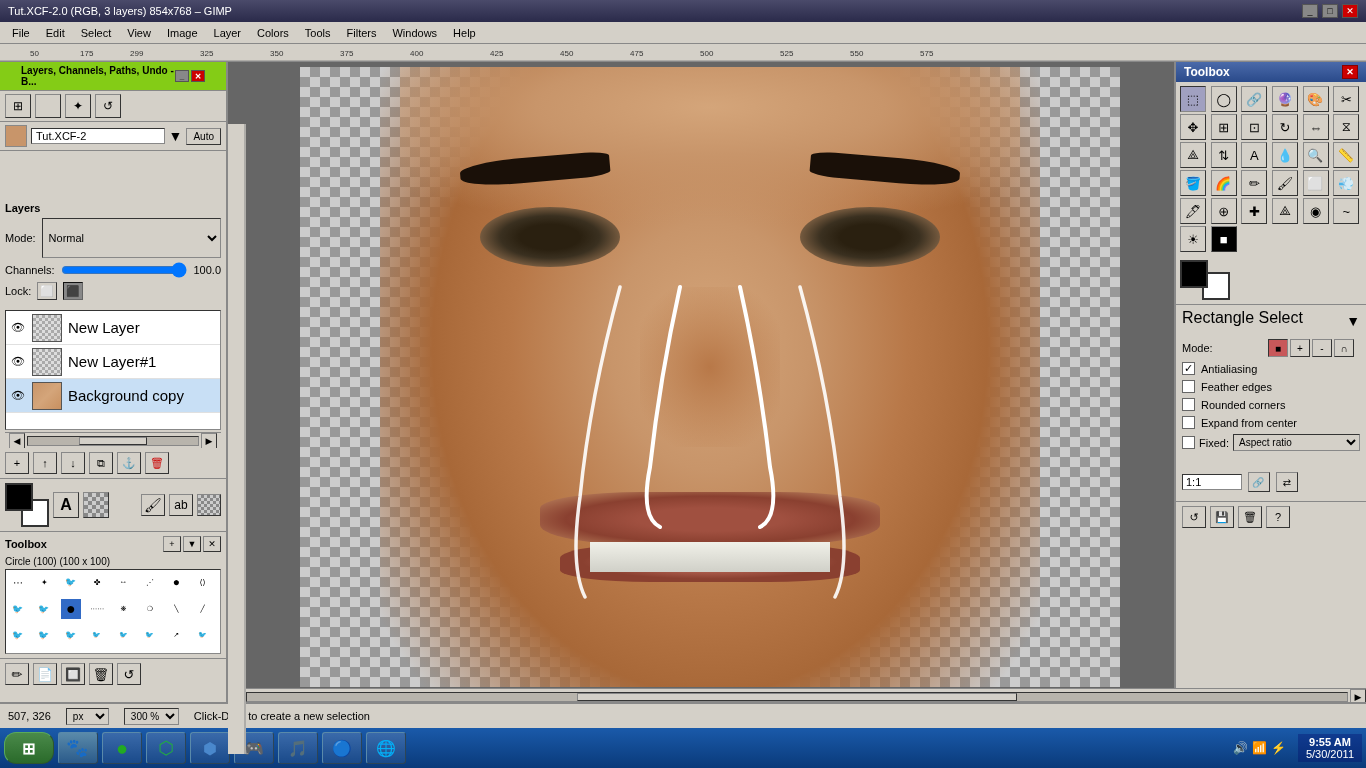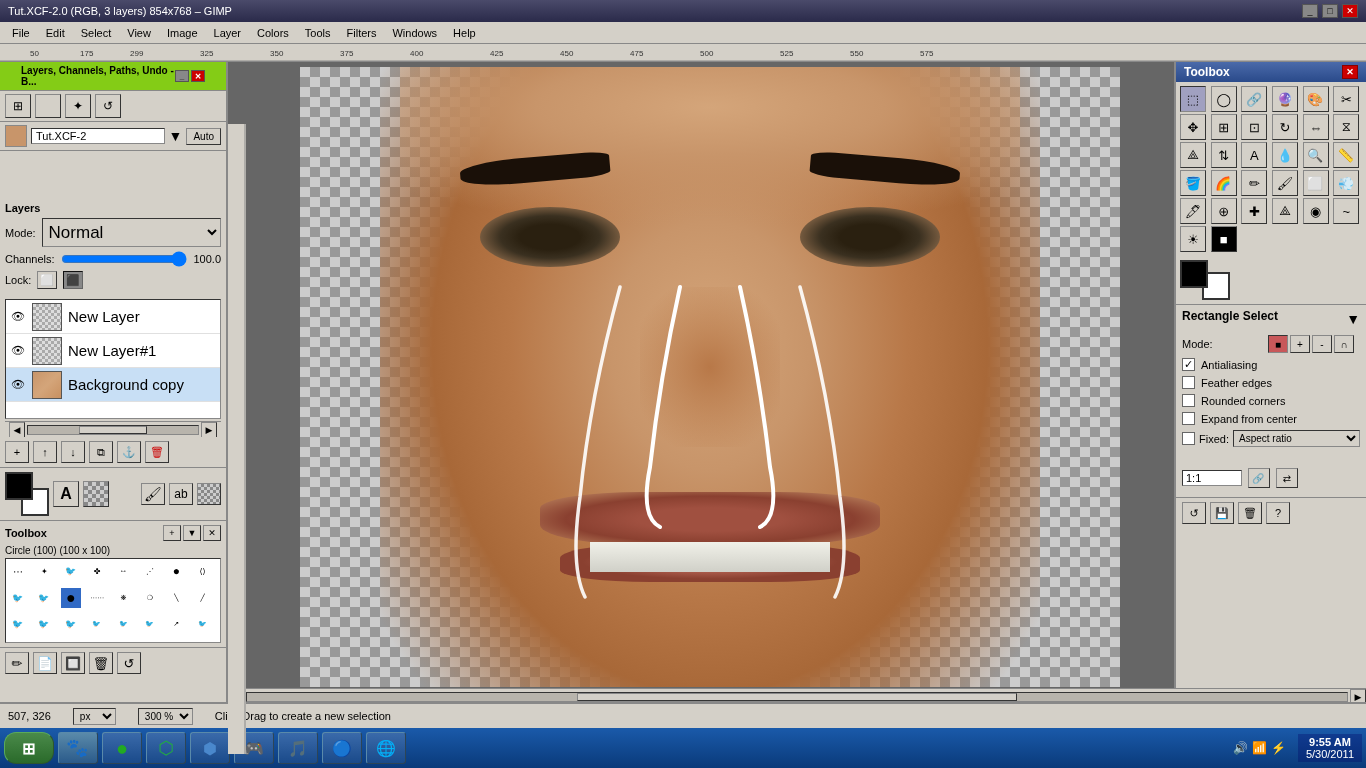--- a/index.html
+++ b/index.html
@@ -71,21 +71,21 @@
       display: flex; align-items: center; justify-content: center; cursor: pointer; font-size: 12px;
     }
 
     
     #layers-section {
       padding: 4px 5px; background: #d4d0c8; margin-top: 47px;
     }
     #layers-title { font-weight: bold; font-size: 11px; margin-bottom: 4px; }
     #mode-row { display: flex; align-items: center; gap: 6px; margin-bottom: 4px; font-size: 11px; }
     #mode-select {
-      flex: 1; background: #d4d0c8; border: 1px inset #888; font-size: 17px; padding: 3px 2px;
+      flex: 1; background: #d4d0c8; border: 1px inset #888; font-size: 11px; padding: 12px 2px;
     }
     #opacity-row { display: flex; align-items: center; gap: 6px; margin-bottom: 4px; font-size: 11px; }
     #opacity-slider { flex: 1; }
     #lock-row { display: flex; align-items: center; gap: 6px; margin-bottom: 4px; font-size: 11px; }
     .lock-btn {
       width: 20px; height: 18px; background: #d4d0c8; border: 1px outset #888;
       display: flex; align-items: center; justify-content: center; cursor: pointer;
     }
 
     
@@ -262,21 +262,21 @@
       width: 28px; height: 28px; background: white; border: 2px solid #333;
     }
     .tb-fg-color {
       position: absolute; top: 0; left: 0;
       width: 28px; height: 28px; background: #000; border: 2px solid #333;
     }
 
     
     #statusbar {
       width: 100%; height: 24px; background: #d4d0c8; border-top: 2px solid #888;
-      display: flex; align-items: center; padding: 12px 8px; gap: 22px; font-size: 11px;
+      display: flex; align-items: center; padding: 12px 8px; gap: 15px; font-size: 11px;
       position: absolute; bottom: 40px; left: 0;
     }
     #coords { font-size: 11px; }
     #unit-selector {
       background: #d4d0c8; border: 1px inset #888; font-size: 10px; padding: 1px 2px;
     }
     #zoom-selector {
       background: #d4d0c8; border: 1px inset #888; font-size: 10px; padding: 1px 2px;
     }
     #status-msg { flex: 1; font-size: 11px; }
@@ -651,21 +651,21 @@
 
     <div id="toolbox-colors">
       <div class="tb-color-box">
         <div class="tb-bg-color"></div>
         <div class="tb-fg-color"></div>
       </div>
     </div>
 
     <div id="tool-options">
       <div style="display:flex;align-items:center;justify-content:space-between;margin-bottom:6px;">
-        <span id="tool-options-title" style="font-weight:bold;font-size:12px;">Rectangle Select</span>
+        <span id="tool-options-title" style="font-weight:normal;font-size:16px;">Rectangle Select</span>
         <div style="font-size:14px;cursor:pointer;">▼</div>
       </div>
 
       <div class="option-row">
         <span class="option-label">Mode:</span>
         <div class="mode-btn-group">
           <div class="mode-btn active" style="background:#c8585a;border:1px inset #888;">■</div>
           <div class="mode-btn">+</div>
           <div class="mode-btn">-</div>
           <div class="mode-btn">∩</div>

